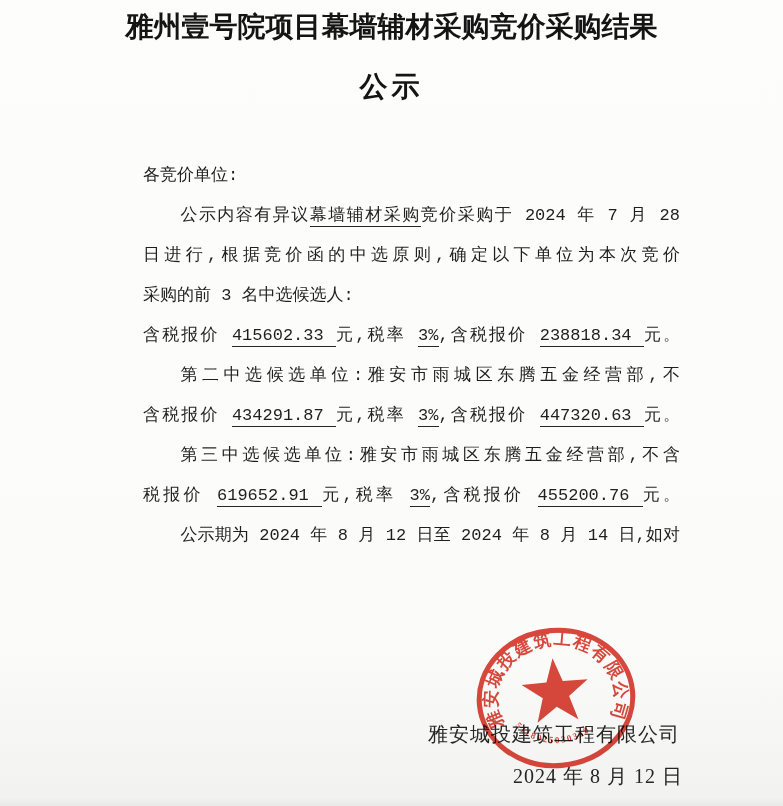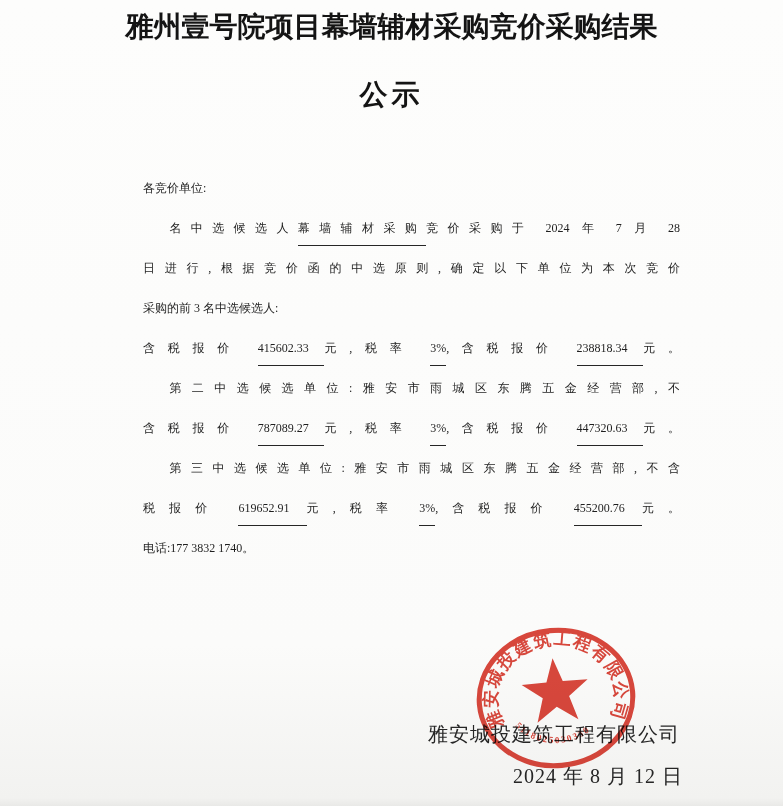--- a/index.html
+++ b/index.html
@@ -9,29 +9,29 @@
     font-family:"Liberation Serif","DejaVu Serif",serif;
     color:#1f1f1f;
   }
   .page{position:absolute;inset:0;}
   .title{
     position:absolute;left:0;width:783px;text-align:center;
     font-weight:bold;font-size:28px;line-height:36px;color:#141414;
     letter-spacing:0px;white-space:nowrap;
   }
   .title.l1{top:9px;}
-  .title.l2{top:77px;letter-spacing:4px;}
+  .title.l2{top:69px;letter-spacing:4px;}
   .bodytext{
-    position:absolute;left:143px;top:168px;width:537px;
-    font-size:12px;line-height:40px;
+    position:absolute;left:143px;top:156px;width:537px;
+    font-size:17px;line-height:40px;font-family:Liberation Mono, monospace;
   }
   .line{height:40px;white-space:nowrap;}
   .line.just{text-align:justify;text-align-last:justify;white-space:normal;}
   .line.ind{text-indent:2.2em;}
-  .u{border-bottom:1.5px solid #262626;padding-bottom:10px;}
+  .u{border-bottom:1.5px solid #262626;padding-bottom:1px;}
   .sig{
     position:absolute;white-space:nowrap;font-size:20px;color:#262626;
   }
   .sig.company{top:721px;right:103px;letter-spacing:1px;}
   .sig.date{top:763px;right:100px;letter-spacing:1px;}
   .seal{
     position:absolute;left:472px;top:623px;width:168px;height:150px;
     mix-blend-mode:multiply;opacity:.92;
     transform:rotate(-5deg);
   }
@@ -41,40 +41,40 @@
 <body>
 
 <div class="page">
 
   <div class="title l1">雅州壹号院项目幕墙辅材采购竞价采购结果</div>
   <div class="title l2">公示</div>
 
   <div class="bodytext">
     <div class="line"><span>各竞价单位:</span></div>
 
-    <div class="line just ind"><span>名中选候选人</span><span class="u">幕墙辅材采购</span><span>竞价采购于 2024 年 7 月 28</span></div>
+    <div class="line just ind"><span>公示内容有异议</span><span class="u">幕墙辅材采购</span><span>竞价采购于 2024 年 7 月 28</span></div>
 
     <div class="line just"><span>日进行,根据竞价函的中选原则,确定以下单位为本次竞价</span></div>
 
     <div class="line"><span>采购的前 3 名中选候选人:</span></div>
 
 
     <div class="line just"><span>含税报价 </span><span class="u">415602.33 </span><span>元,税率 </span><span class="u">3%</span><span>,含税报价 </span><span class="u">238818.34 </span><span>元。</span></div>
 
     <div class="line just ind"><span>第二中选候选单位:雅安市雨城区东腾五金经营部,不</span></div>
 
-    <div class="line just"><span>含税报价 </span><span class="u">787089.27 </span><span>元,税率 </span><span class="u">3%</span><span>,含税报价 </span><span class="u">447320.63 </span><span>元。</span></div>
+    <div class="line just"><span>含税报价 </span><span class="u">434291.87 </span><span>元,税率 </span><span class="u">3%</span><span>,含税报价 </span><span class="u">447320.63 </span><span>元。</span></div>
 
     <div class="line just ind"><span>第三中选候选单位:雅安市雨城区东腾五金经营部,不含</span></div>
 
     <div class="line just"><span>税报价 </span><span class="u">619652.91 </span><span>元,税率 </span><span class="u">3%</span><span>,含税报价 </span><span class="u">455200.76 </span><span>元。</span></div>
 
+    <div class="line just ind"><span>公示期为 2024 年 8 月 12 日至 2024 年 8 月 14 日,如对</span></div>
 
 
-    <div class="line"><span>电话:177 3832 1740。</span></div>
   </div>
 
   <div class="sig company">雅安城投建筑工程有限公司</div>
   <div class="sig date">2024 年 8 月 12 日</div>
 
   <svg class="seal" viewBox="0 0 164 146" width="168" height="150">
     <defs>
       <path id="sealTopArc" d="M 29.5 95 A 58 52 0 1 1 134.5 95" fill="none"></path>
       <path id="sealBottomArc" d="M 36.7 91.6 A 50 44 0 0 0 127.3 91.6" fill="none"></path>
     </defs>

